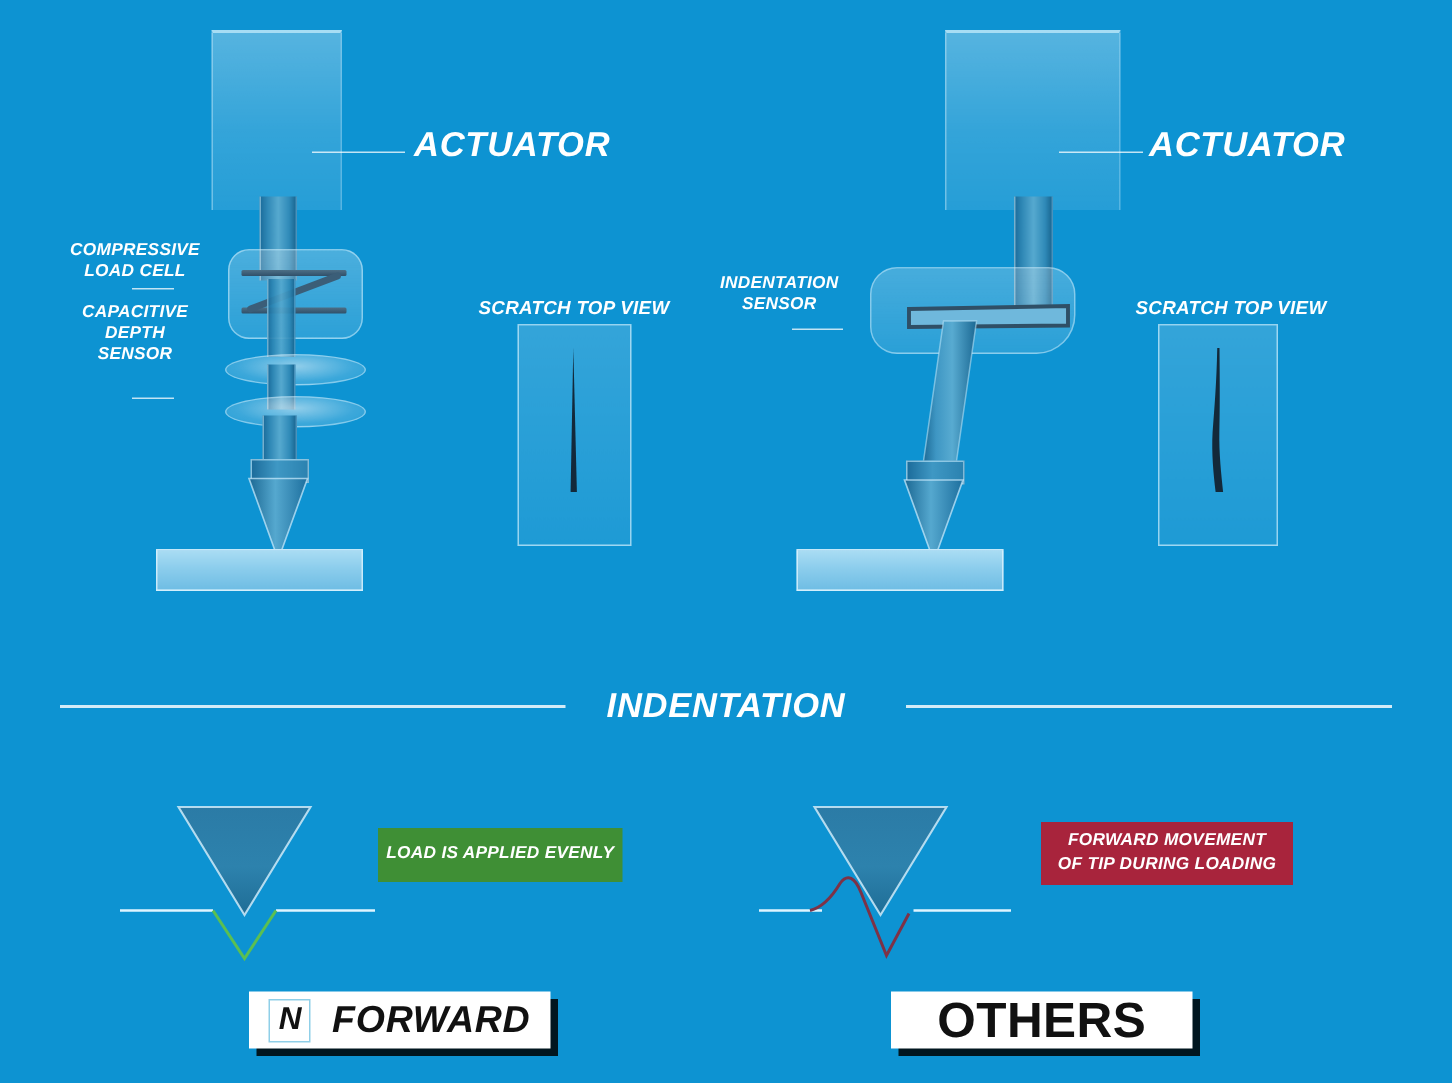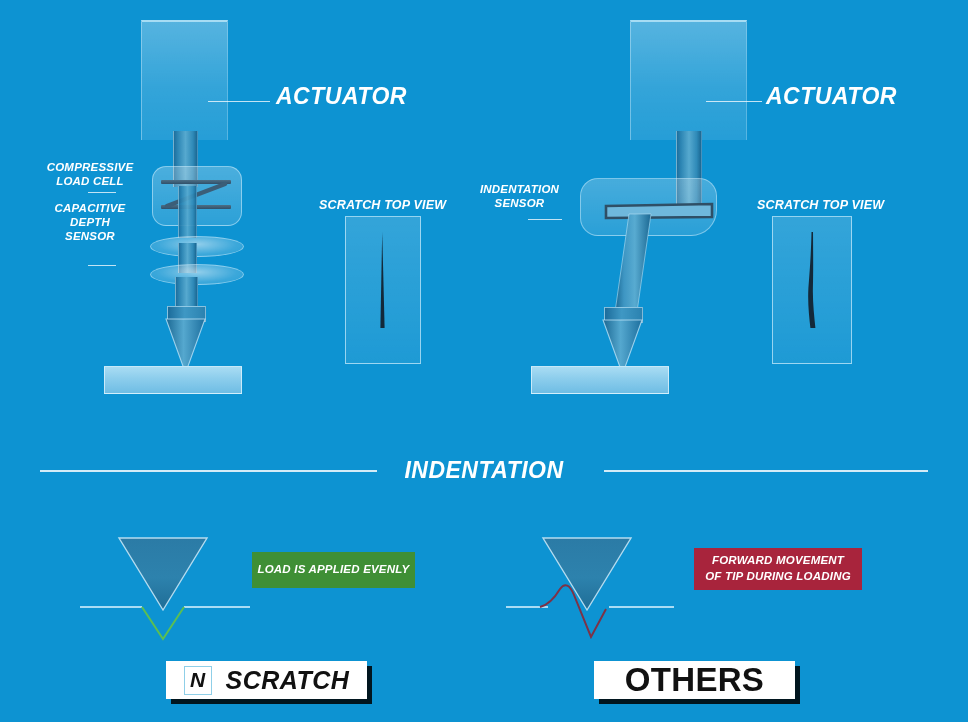--- a/index.html
+++ b/index.html
@@ -277,21 +277,21 @@
       <line x1="112" y1="82" x2="178" y2="82" stroke="#dff4ff" stroke-width="1.6"></line>
       <path d="M70 82 L91 114 L112 82" fill="none" stroke="#5bbf52" stroke-width="2"></path>
       <path d="M47 13 L135 13 L91 85 Z" fill="url(#triL)" stroke="#cfeaf8" stroke-width="1.4" stroke-opacity=".85"></path>
     </svg>
   </div>
 
   <div class="abs badge" style="left:252px; top:552px; width:163px; height:36px; background:#3f8f35;text-align:right;">LOAD IS APPLIED EVENLY</div>
 
   <div class="abs brandbox" style="left:166px; top:661px; width:201px; height:38px;">
     <span class="brand-n">N</span>
-    <span class="brand-word">SCRATCH</span>
+    <span class="brand-word">FORWARD</span>
   </div>
 
   <div class="abs" style="left:496px; top:525px; width:190px; height:120px;">
     <svg width="190" height="120" viewBox="0 0 190 120">
       <defs>
         <linearGradient id="triR" x1="0" y1="0" x2="0" y2="1">
           <stop offset="0%" stop-color="#2b7ba6"></stop>
           <stop offset="55%" stop-color="#2d82ad"></stop>
           <stop offset="100%" stop-color="#1f6d96"></stop>
         </linearGradient>

